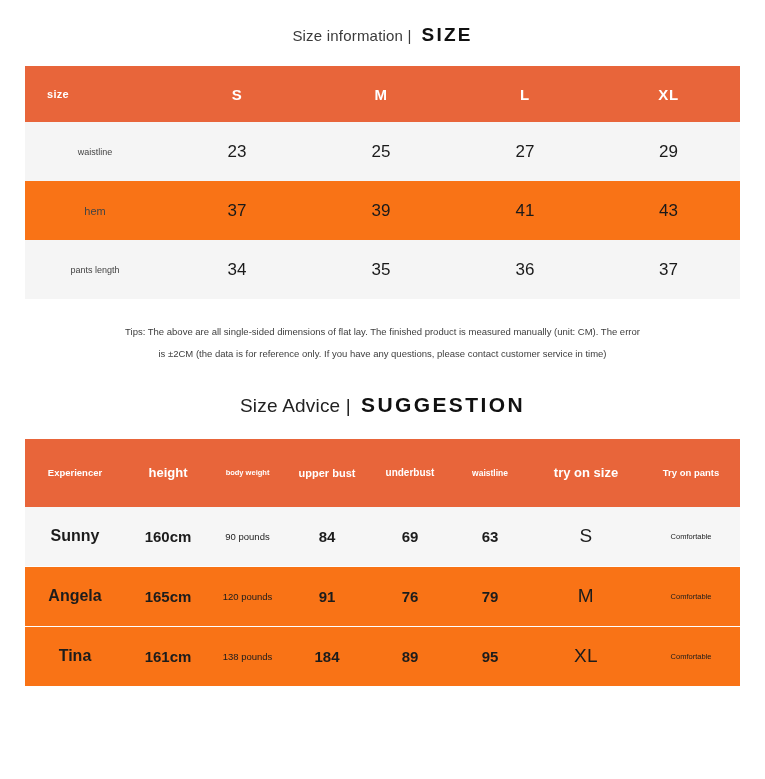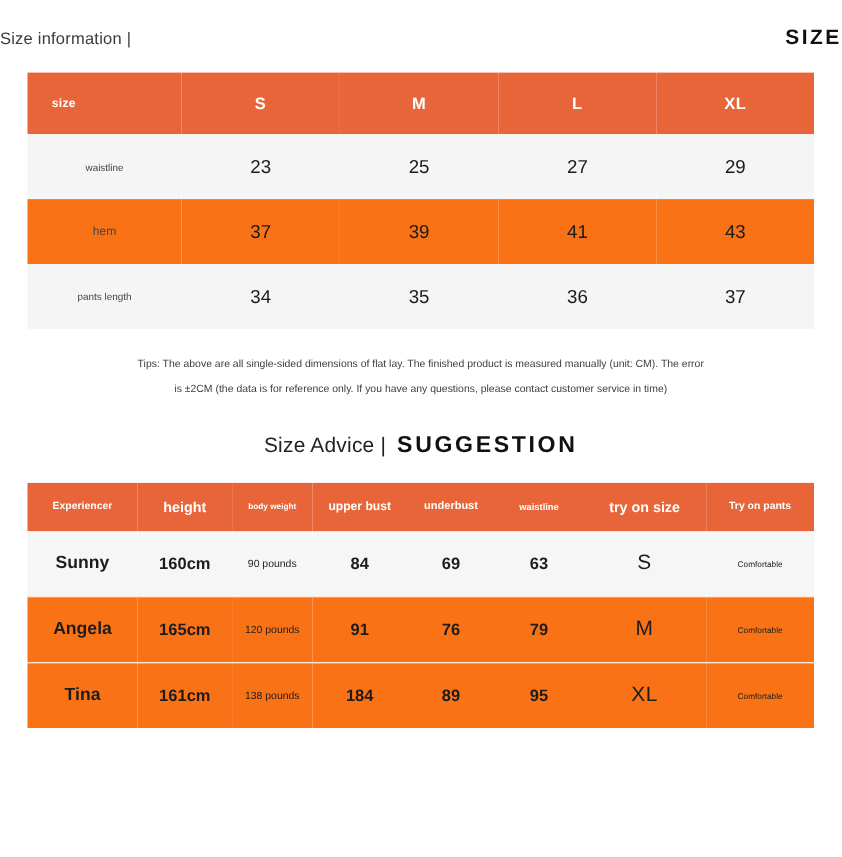--- a/index.html
+++ b/index.html
@@ -36,21 +36,20 @@
     font-weight: 400;
   }
   .section-head .emph {
     font-size: 19px;
     font-weight: 700;
     letter-spacing: 2.2px;
     color: #111111;
   }
   #size-head {
     margin-top: 24px;
-    justify-content: space-between;
   }
   #suggestion-head {
     margin-top: 0;
   }
   #suggestion-head .lead {
     font-size: 19px;
     color: #222;
   }
   #suggestion-head .emph {
     font-size: 21px;
@@ -129,21 +128,21 @@
   #sugg-table-wrap {
     margin: 22px auto 0 auto;
     width: 715px;
   }
   #sugg-table {
     width: 715px;
   }
   #sugg-table thead th {
     background: #e8653a;
     color: #ffffff;
-    height: 44px;
+    height: 68px;
     font-weight: 700;
   }
   #sugg-table tbody tr {
     background: #f6f6f6;
     border-bottom: 1px solid #ffffff;
   }
   #sugg-table tbody tr.alt {
     background: #f97316;
   }
   #sugg-table tbody td {

